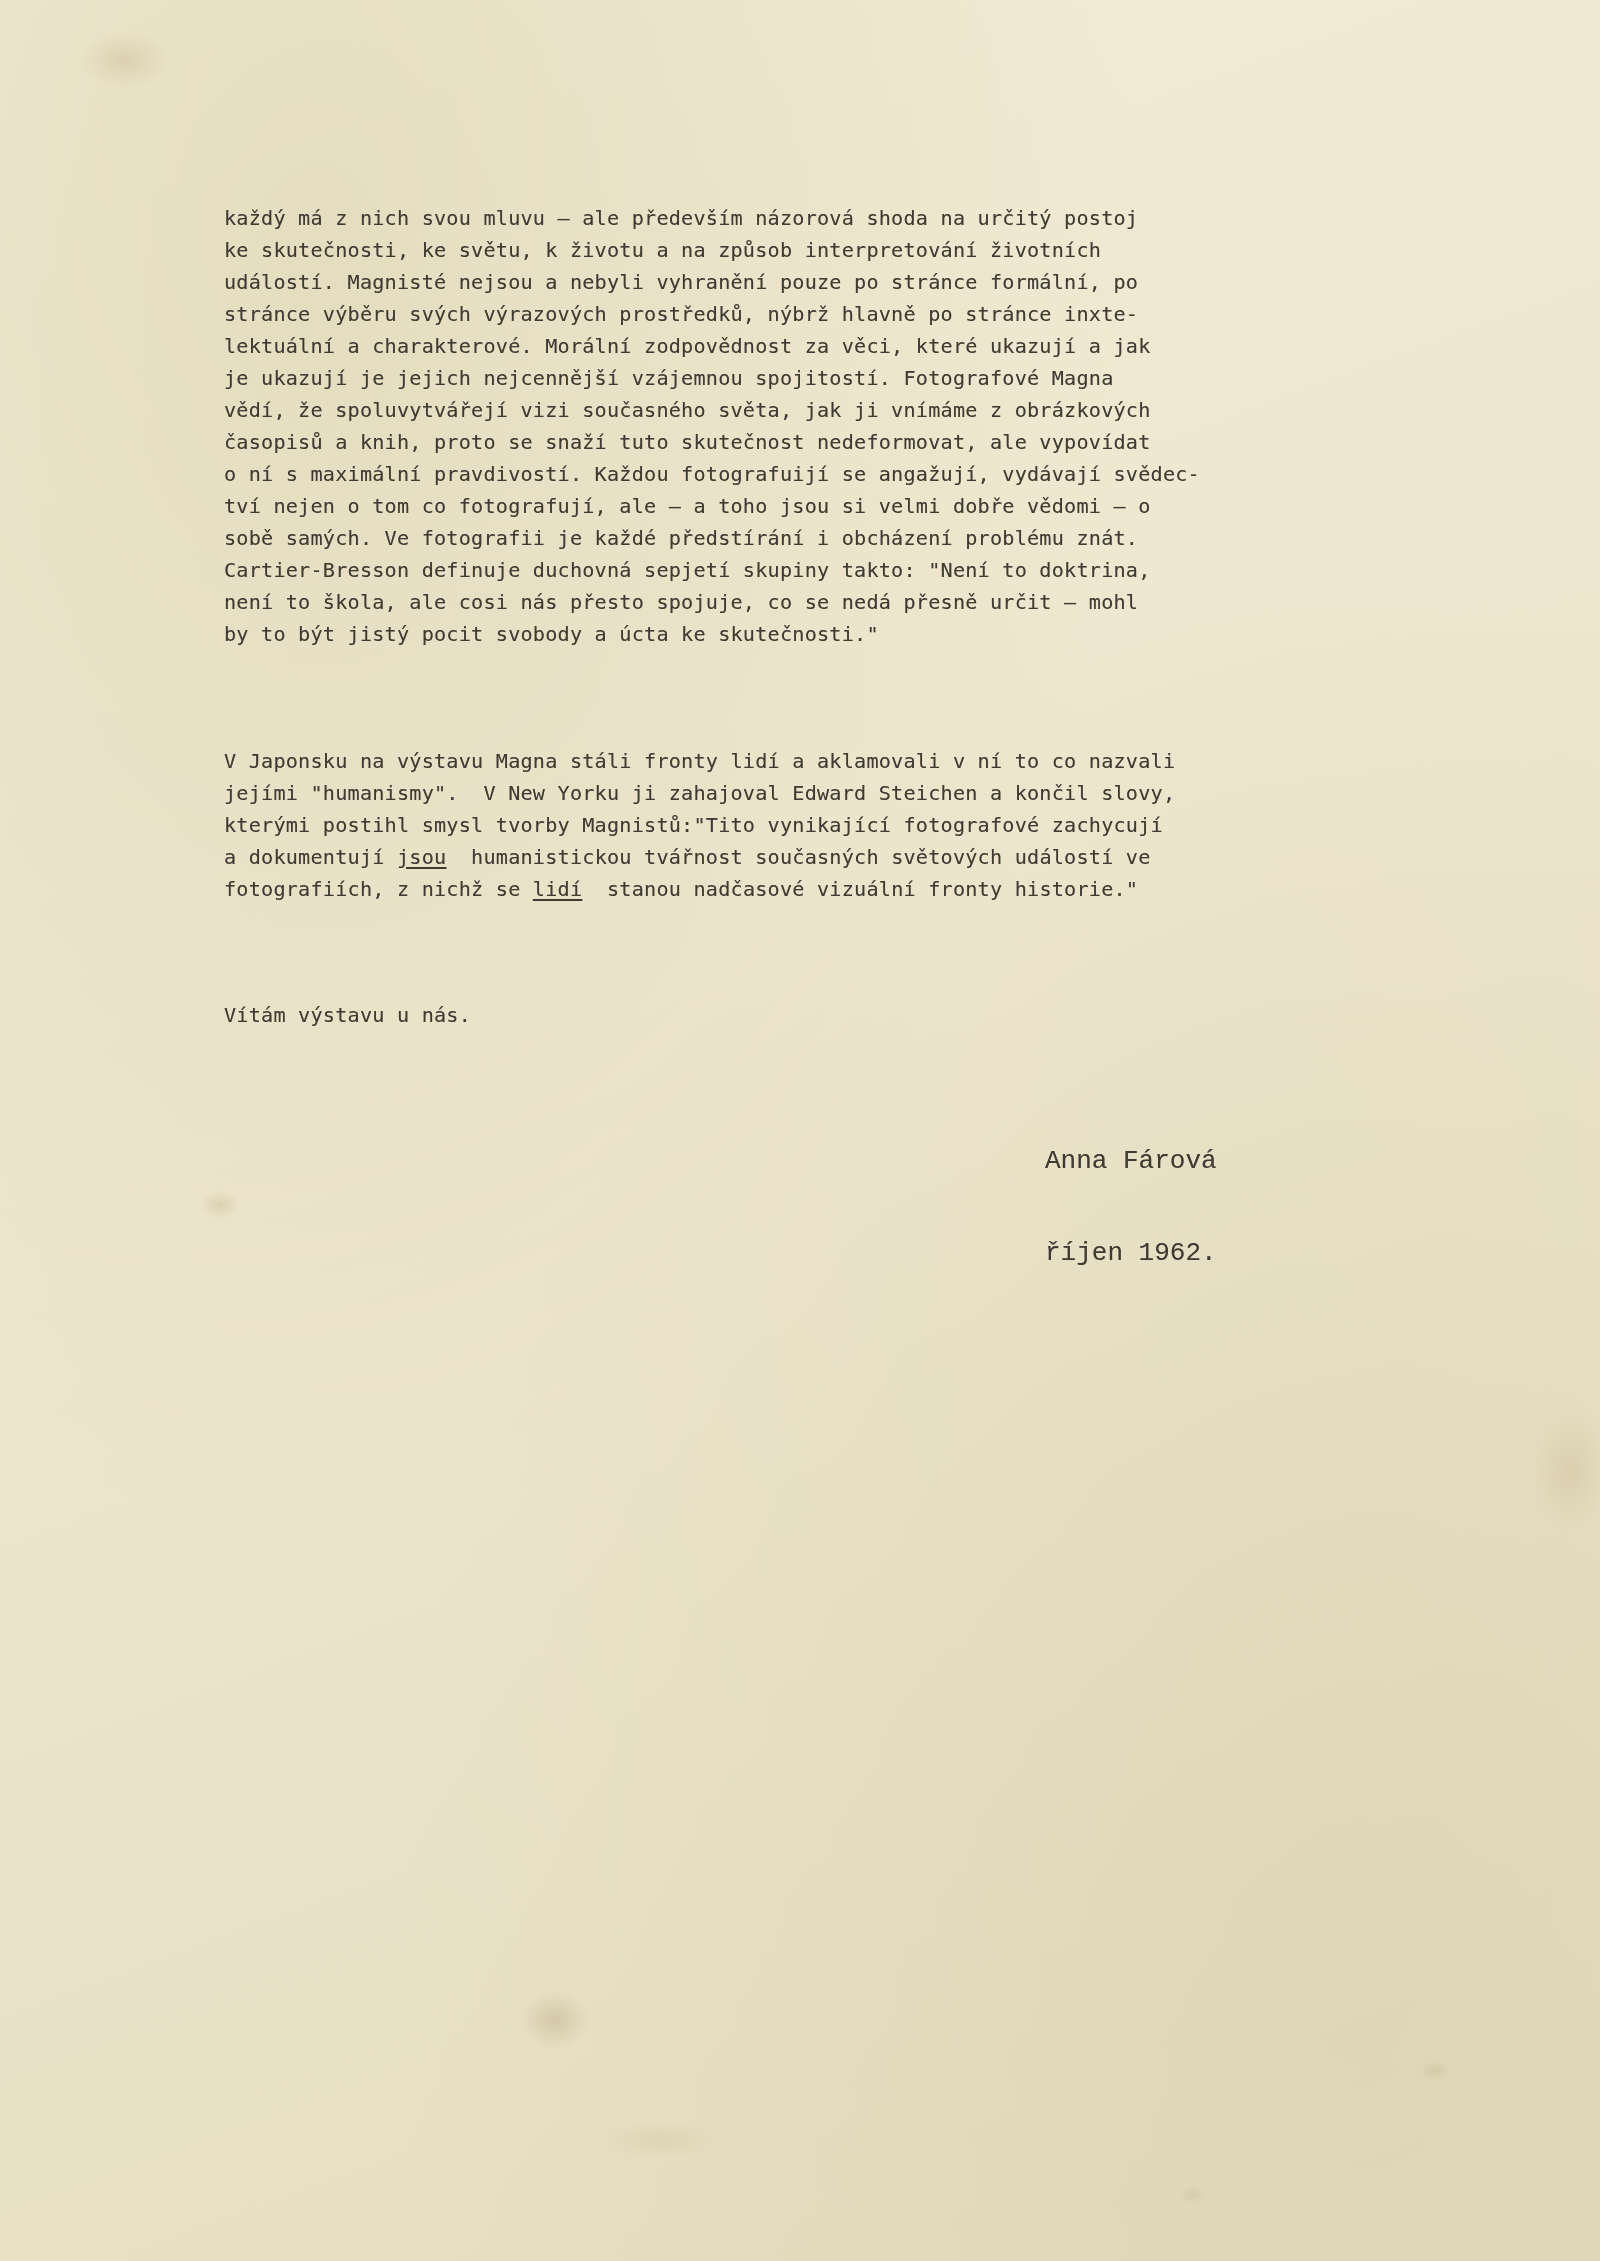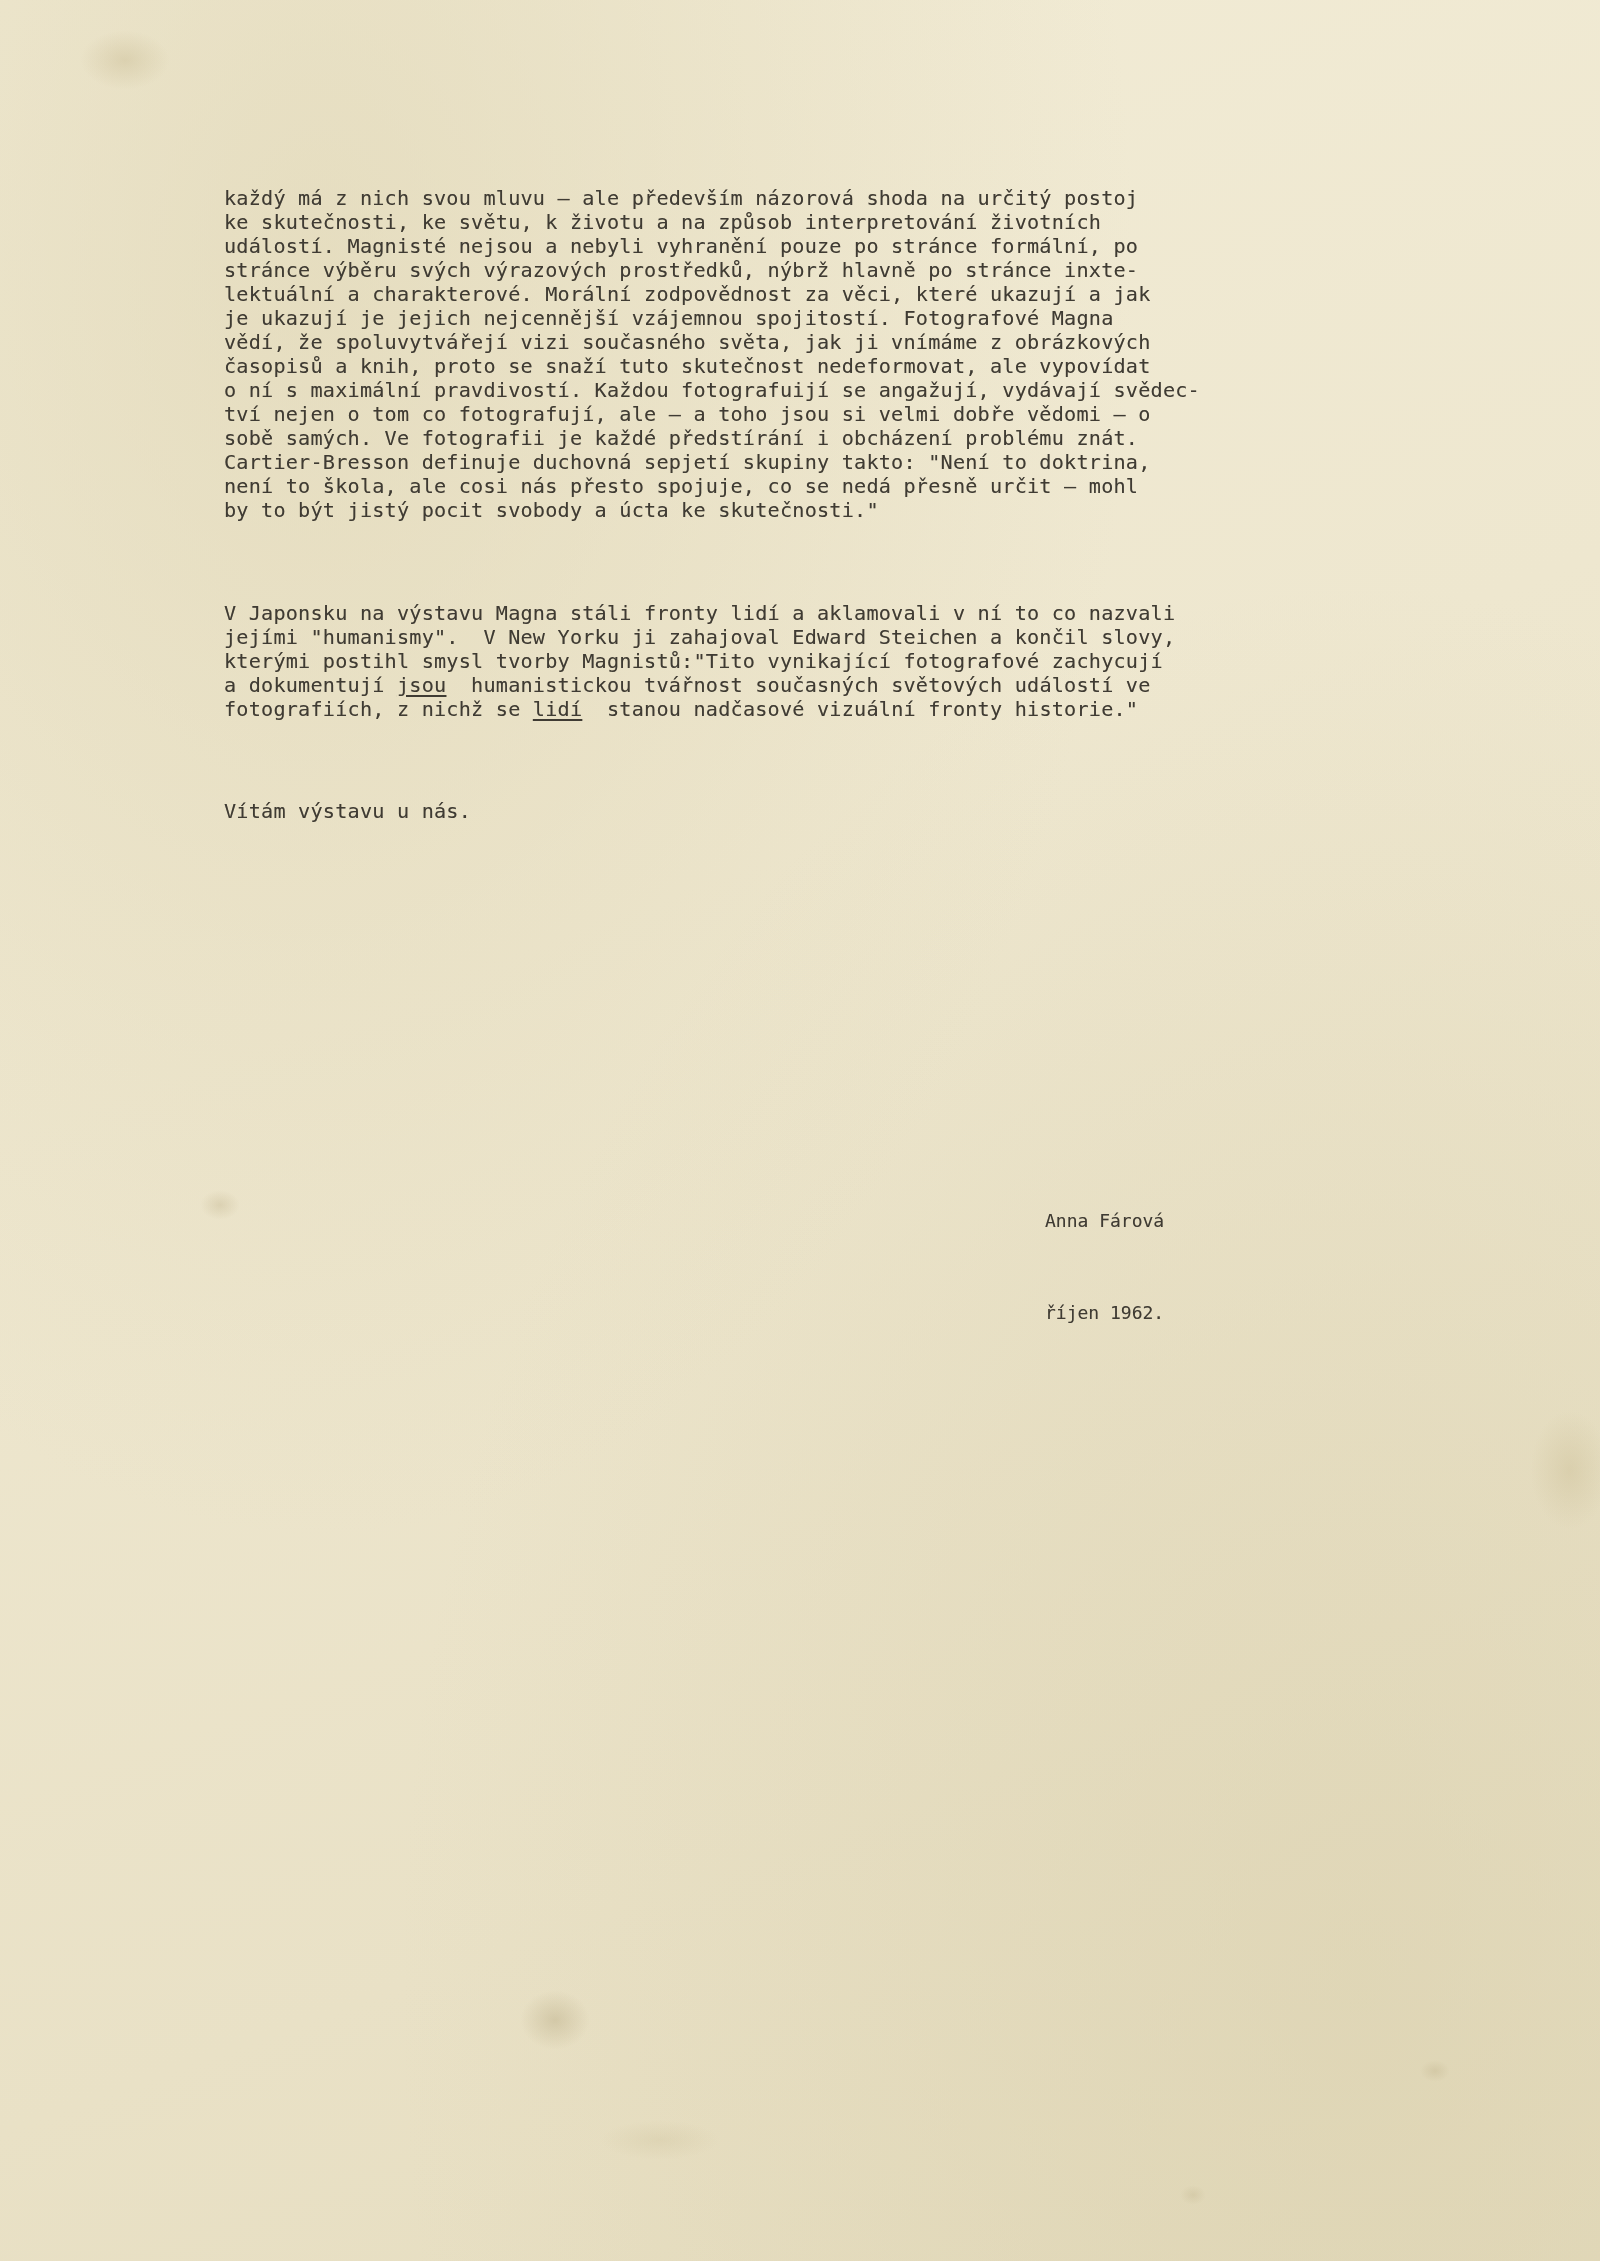--- a/index.html
+++ b/index.html
@@ -36,37 +36,38 @@
   .s6 { left: 1180px; top: 2185px; width: 26px; height: 20px; background: radial-gradient(ellipse, rgba(190,176,136,0.30), rgba(190,176,136,0) 70%); }
   .s7 { left: 600px; top: 2120px; width: 120px; height: 40px; background: radial-gradient(ellipse, rgba(198,185,145,0.25), rgba(198,185,145,0) 70%); }
 
   .typed {
     position: absolute;
     left: 224px;
     top: 138px;
     width: 1190px;
     color: #3f3b33;
     font-size: 20.2px;
-    line-height: 24px;
+    line-height: 32px;
     letter-spacing: 0.2px;
     white-space: pre-wrap;
     text-shadow: 0 0 0.6px rgba(70,64,52,0.35);
   }
   .para { margin: 0 0 30.6px 0; white-space: pre-wrap; }
   .para:last-child { margin-bottom: 0; }
 
   .sig {
     position: absolute;
     left: 1045px;
-    top: 1145px;
+    top: 1085px;
     color: #3f3b33;
-    font-size: 18px;
+    font-size: 26px;
     line-height: 30.6px;
     white-space: pre-wrap;
     text-shadow: 0 0 0.6px rgba(70,64,52,0.35);
+    font-family: Liberation Mono, monospace;
   }
   u { text-decoration: underline; text-underline-offset: 3px; }
 </style>
 </head>
 <body>
 
 <div class="page">
 
   <div class="stain s1"></div>
   <div class="stain s2"></div>

